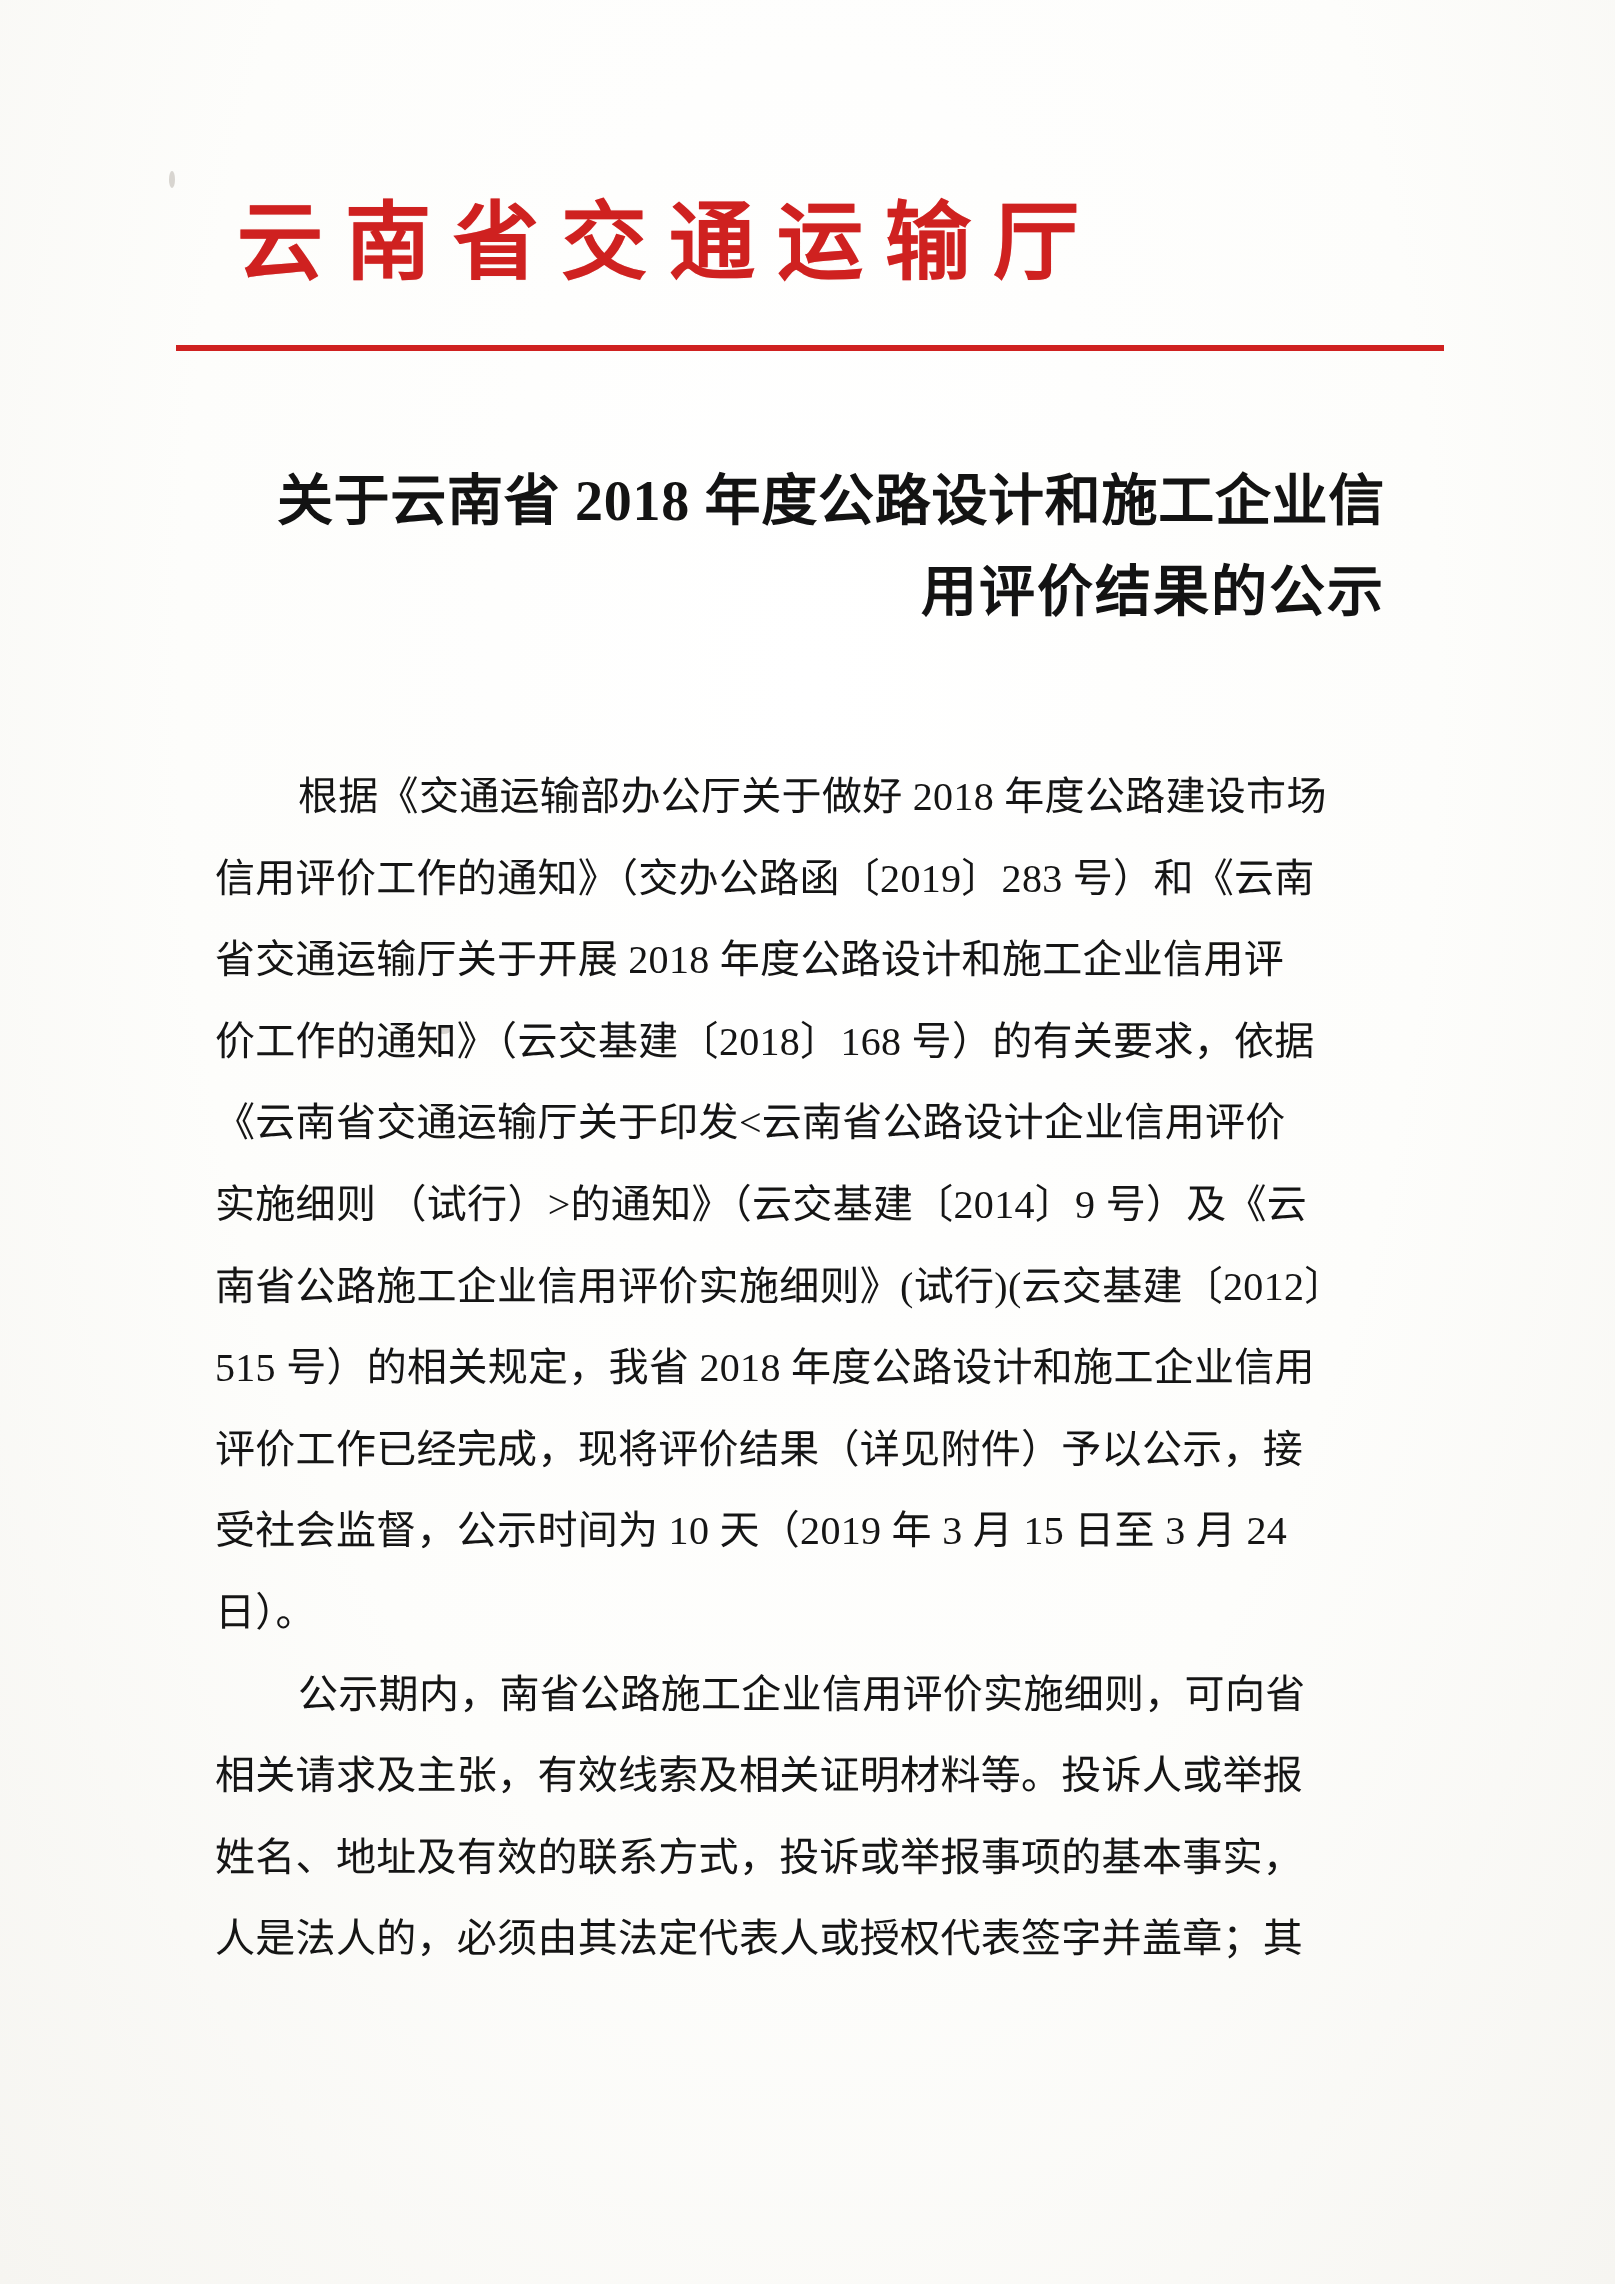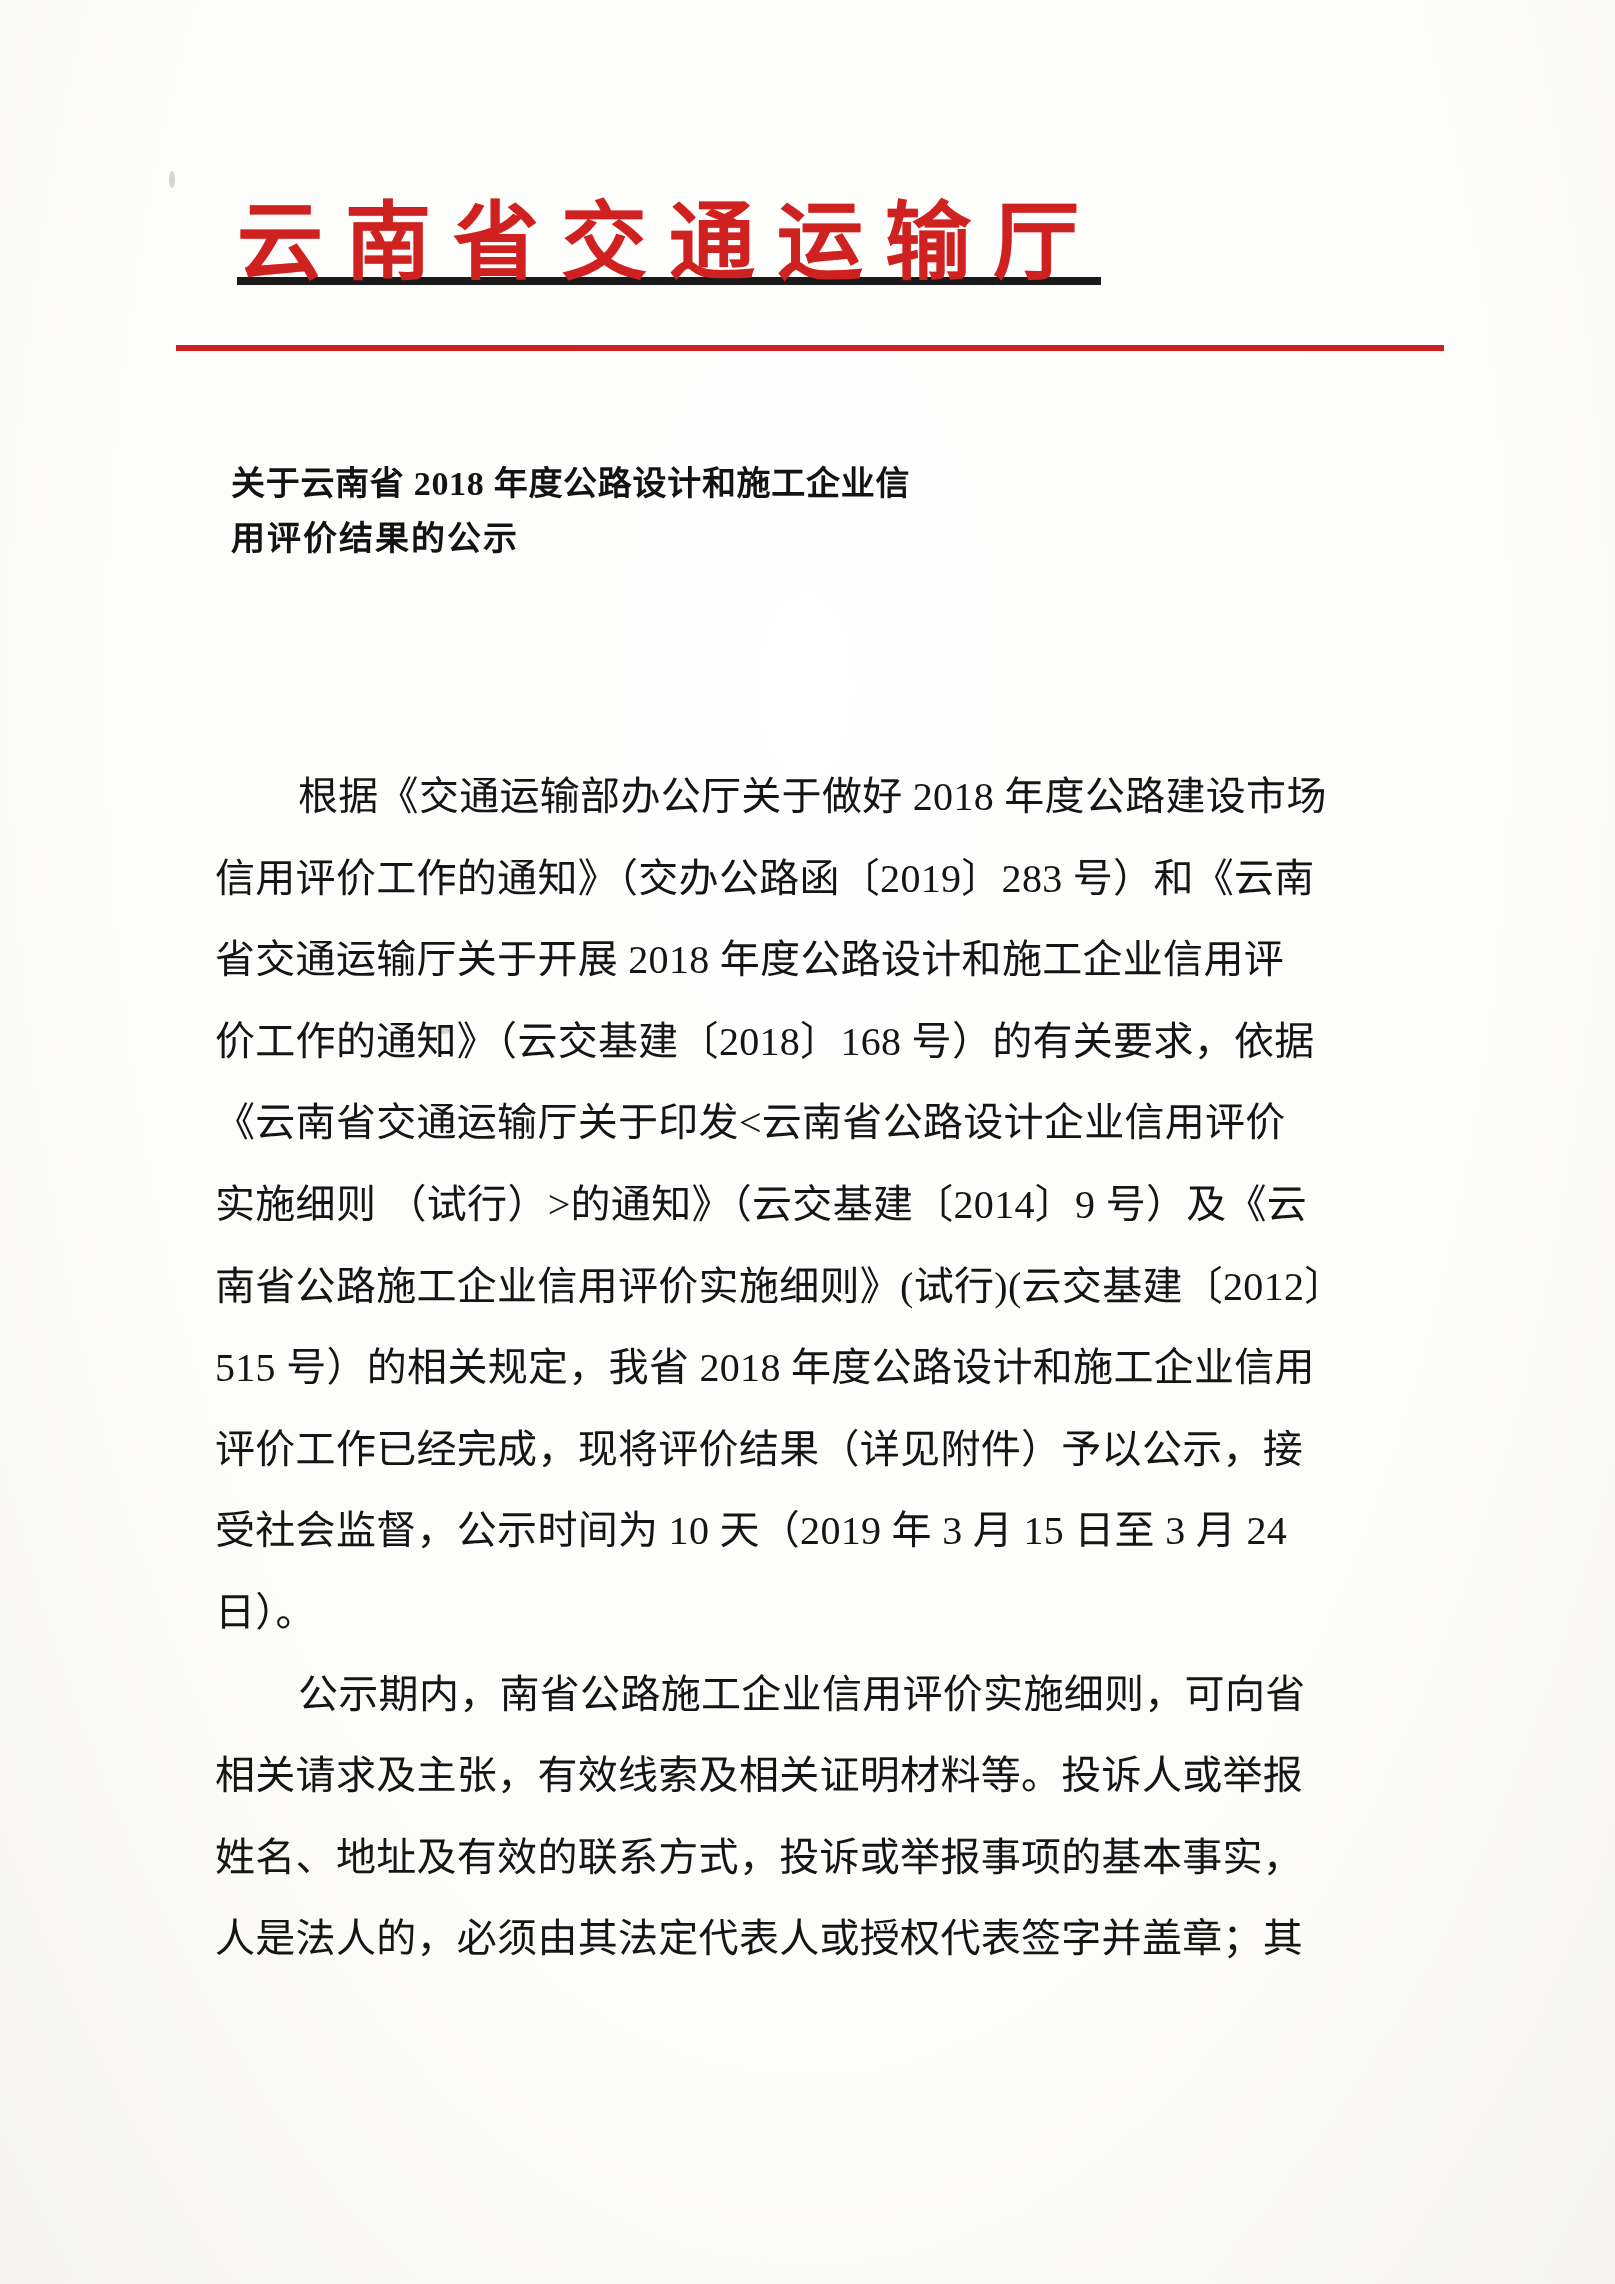--- a/index.html
+++ b/index.html
@@ -32,21 +32,20 @@
     height: 2284px;
   }
 
   
   .letterhead {
     position: absolute;
     left: 0;
     top: 196px;
     width: 1316px;
     text-align: center;
-    text-decoration: underline;
   }
   .letterhead-title {
     font-family: "Liberation Serif", "DejaVu Serif", serif;
     font-weight: bold;
     color: #cf2120;
     font-size: 86px;
     letter-spacing: 22px;
     line-height: 1.1;
     white-space: nowrap;
     text-indent: 22px;
@@ -68,23 +67,23 @@
     border-radius: 50%;
     opacity: .55;
   }
 
   
   .doc-title {
     position: absolute;
     left: 231px;
     top: 456px;
     width: 1154px;
-    text-align: left;
+    text-align: right;
     font-weight: bold;
-    font-size: 34px;
+    font-size: 56px;
     line-height: 1.62;
     letter-spacing: 0.7px;
     color: #131313;
   }
   .doc-title .line {
     display: block;
     white-space: nowrap;
   }
   .doc-title .line.second {
     letter-spacing: 2px;

